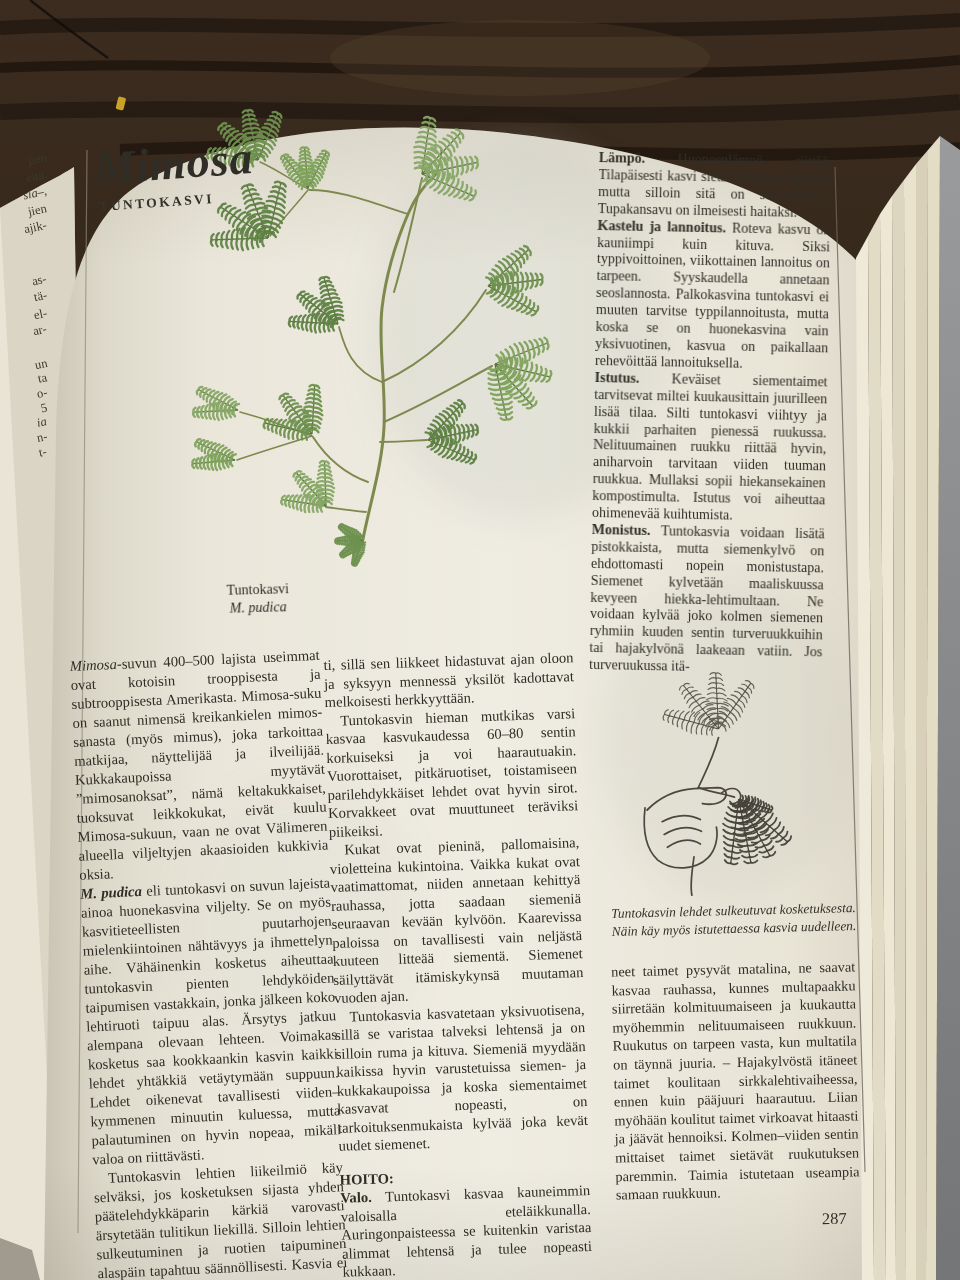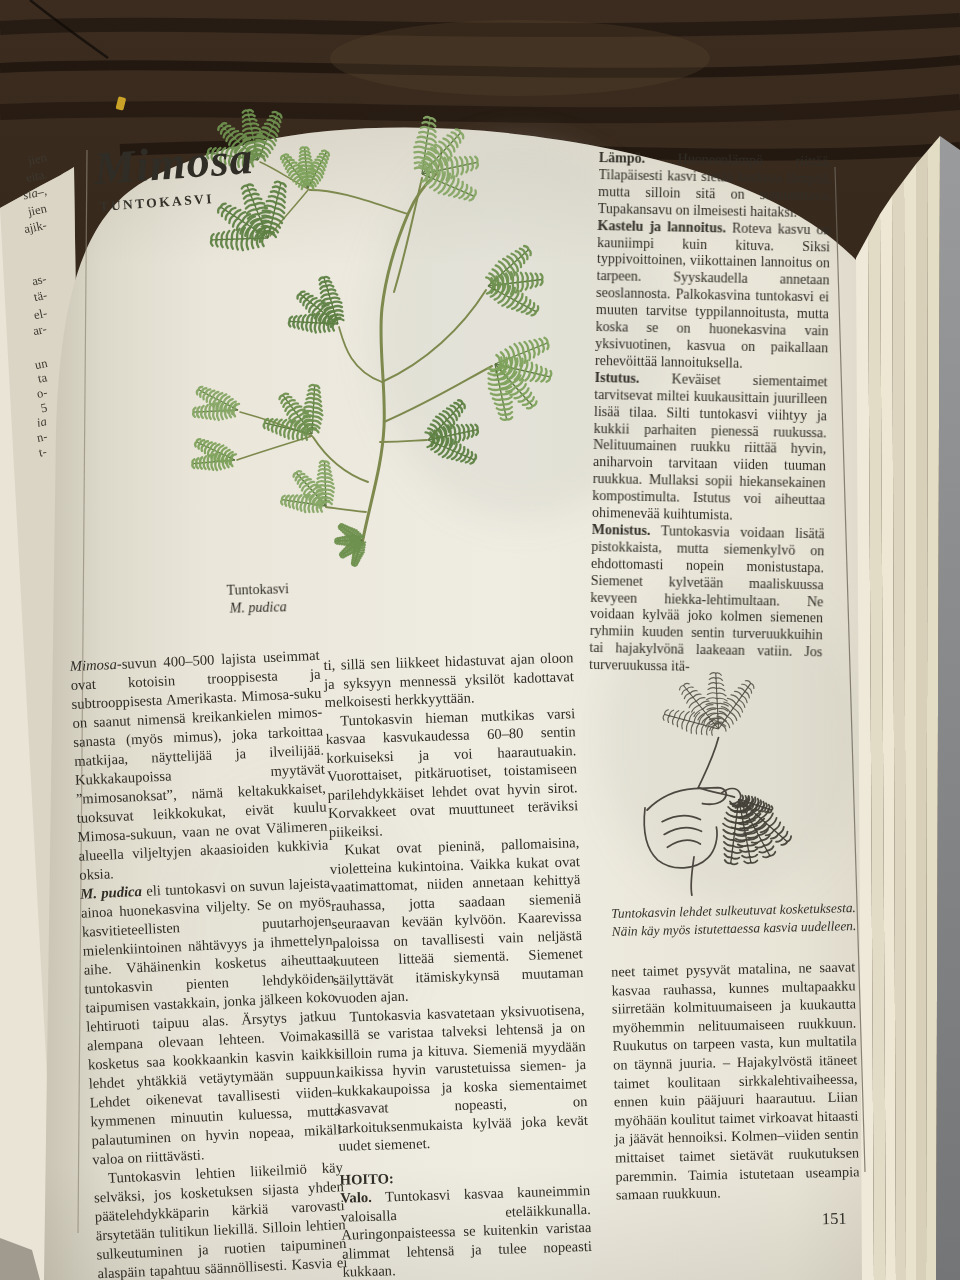--- a/index.html
+++ b/index.html
@@ -1471,14 +1471,14 @@
     <p class="gap heading">HOITO:</p>
     <p><span class="ld">Valo.</span><span> Tuntokasvi kasvaa kauneimmin valoisalla eteläikkunalla. Auringonpaisteessa se kuitenkin varistaa alimmat lehtensä ja tulee nopeasti kukkaan.</span></p>
   </div>
 
   <div class="txt hand-caption">Tuntokasvin lehdet sulkeutuvat kosketuksesta. Näin käy myös istutettaessa kasvia uudelleen.</div>
 
   <div class="txt jcol col3">
     <p><span>neet taimet pysyvät matalina, ne saavat kasvaa rauhassa, kunnes multapaakku siirretään kolmituumaiseen ja kuukautta myöhemmin nelituumaiseen ruukkuun. Ruukutus on tarpeen vasta, kun multatila on täynnä juuria. – Hajakylvöstä itäneet taimet koulitaan sirkkalehtivaiheessa, ennen kuin pääjuuri haarautuu. Liian myöhään koulitut taimet virkoavat hitaasti ja jäävät hennoiksi. Kolmen–viiden sentin mittaiset taimet sietävät ruukutuksen paremmin. Taimia istutetaan useampia samaan ruukkuun.</span></p>
   </div>
 
-  <div class="txt pageno">151</div>
+  <div class="txt pageno">287</div>
 </div>
 
 </body></html>

